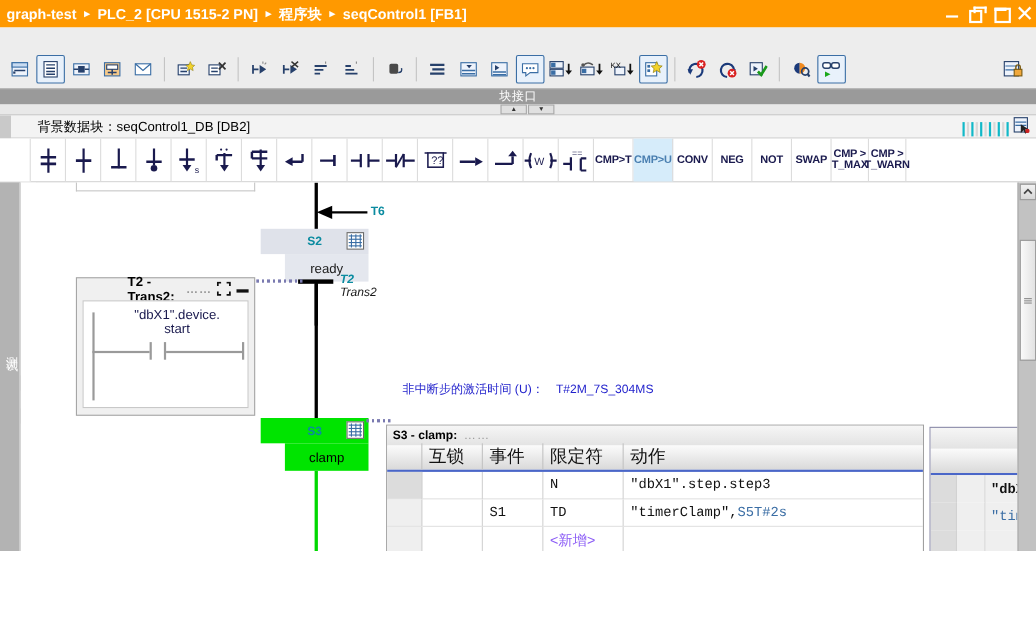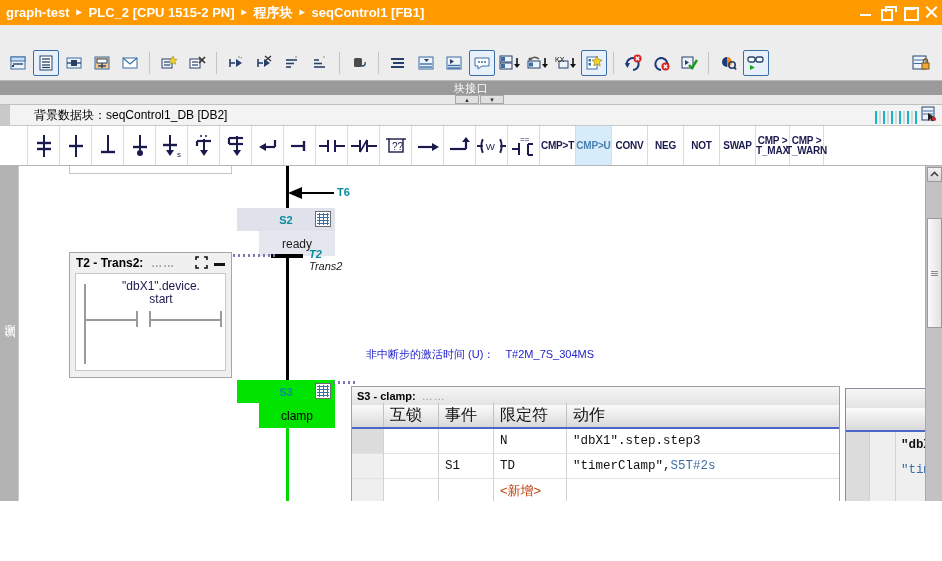--- a/index.html
+++ b/index.html
@@ -208,21 +208,21 @@
     background-image: repeating-linear-gradient(90deg,#7a7ab0 0px,#7a7ab0 2px,transparent 2px,transparent 5px);
   }
 
   
   .tpopup {
     position: absolute; background: #f0f0f0;
     border: 1px solid #a6a6a6;
   }
   .tpopup .thead {
     height: 20px; display: flex; align-items: center;
-    padding: 0 4px 0 6px; font-size: 12px; font-weight: bold; color: #000;
+    padding: 0 4px 0 6px; font-size: 12px; font-weight: bold; color: #000; margin-left: 40px;
   }
   .thead .dots { color: #9a9a9a; margin-left: 8px; font-size: 11px; letter-spacing: 1px; }
   .thead .spacer { flex: 1 1 auto; }
   .hicon { width: 14px; height: 14px; margin-left: 4px; position: relative; }
   .tpopup .tbody {
     background: #ffffff; border: 1px solid #c8c8c8; margin: 0 5px 5px 5px;
     height: 98px; position: relative;
   }
   .ld-rail { position: absolute; left: 8px; top: 10px; width: 2px; height: 80px; background: #9a9a9a; }
   .ld-text {
@@ -904,21 +904,21 @@
           <div class="td" style="width:272px;border-right:none">
             <span>"timerClamp",</span>
             <span class="blue" style="">S5T#2s</span>
           </div>
         </div>
 
         <div class="at-row">
           <div class="td shade" style="width:32px"></div>
           <div class="td" style="width:55px"></div>
           <div class="td" style="width:55px"></div>
-          <div class="td cn" style="width:73px;color:#c2410c">&lt;新增&gt;</div>
+          <div class="td cn" style="width:73px;color:#8b5cf6">&lt;新增&gt;</div>
           <div class="td" style="width:272px;border-right:none"></div>
         </div>
 
         <div style="display:flex;height:28px;">
           <div class="at-empty" style="width:215px"></div>
           <div class="at-empty" style="width:272px;border-right:none"></div>
         </div>
       </div>
 
     </div>

